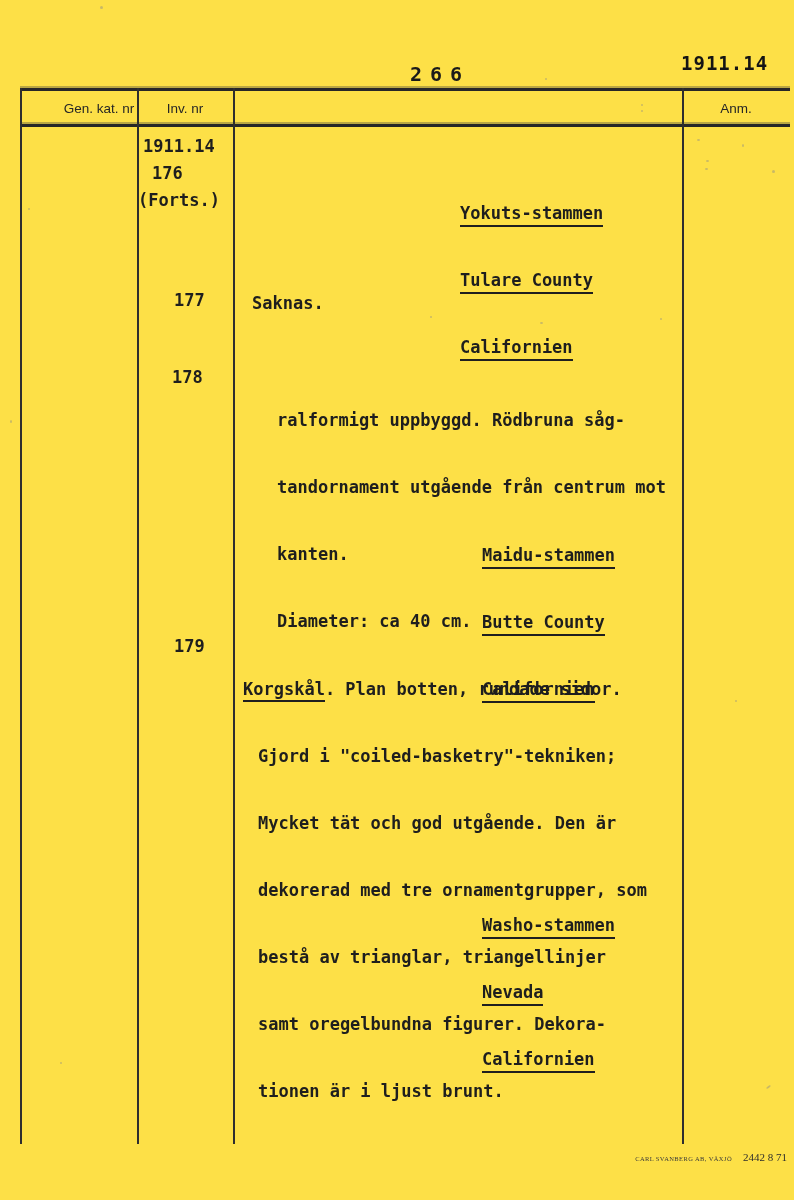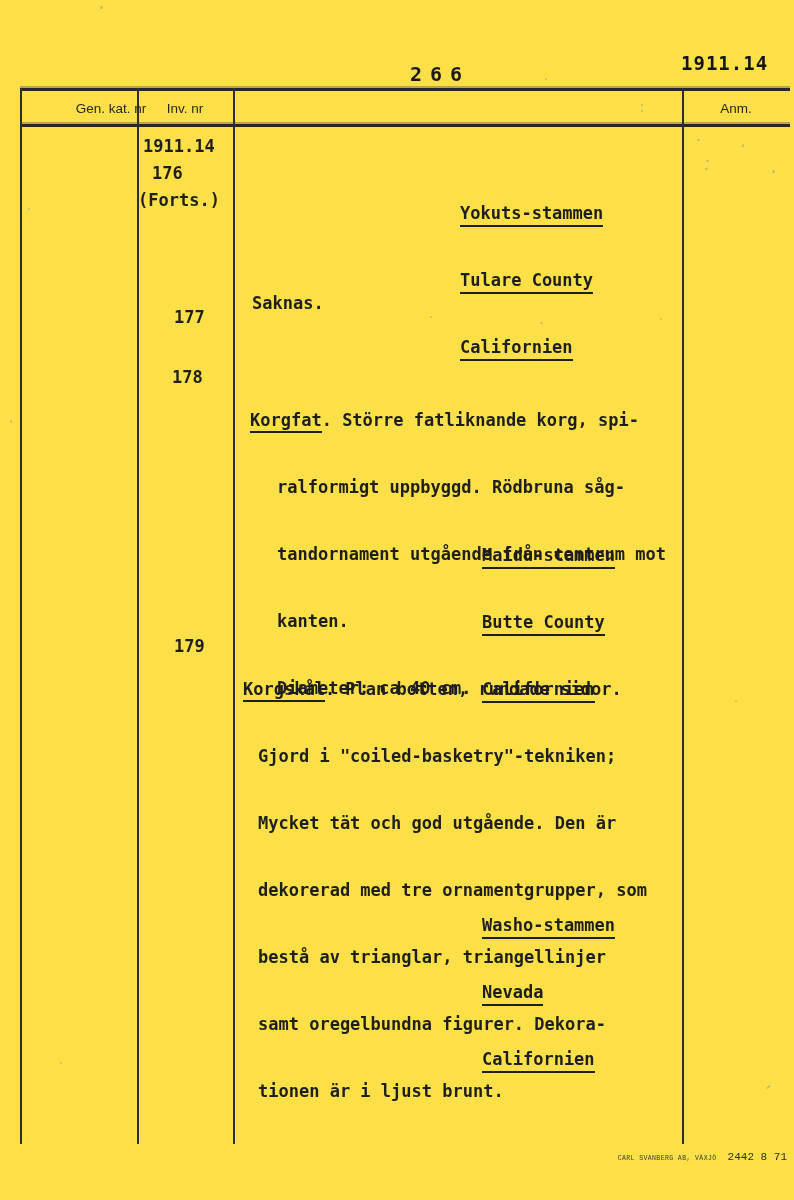--- a/index.html
+++ b/index.html
@@ -36,65 +36,64 @@
     position:absolute;left:410px;top:62px;
     font-size:20px;font-weight:bold;letter-spacing:8px;color:#1a1a1a;
   }
   .docref{
     position:absolute;left:681px;top:52px;
     font-size:19px;font-weight:bold;letter-spacing:1px;color:#141414;
   }
   .credit{
     position:absolute;right:7px;top:1151px;
     display:flex;align-items:baseline;gap:11px;
-    font-family:Liberation Mono, monospace;color:#3a3a3a;
+    font-family:Liberation Serif, serif;color:#3a3a3a;
   }
   .credit .name{font-size:6.5px;letter-spacing:.4px;}
   .credit .code{font-size:11px;color:#2d2d2d;}
   .speck{position:absolute;background:#8a8a8a;border-radius:50%;opacity:.45;}
 </style>
 </head>
 <body>
 
 <div class="page">
 
   <div class="pageno tw">266</div>
   <div class="docref tw">1911.14</div>
 
   <div class="hrule" style="left:20px;top:88px;width:770px;"></div>
   <div class="hrule" style="left:20px;top:124px;width:770px;"></div>
   <div class="vrule" style="left:20px;top:88px;height:1056px;"></div>
   <div class="vrule" style="left:137px;top:88px;height:1056px;"></div>
   <div class="vrule" style="left:233px;top:88px;height:1056px;"></div>
   <div class="vrule" style="left:682px;top:88px;height:1056px;"></div>
 
-  <div class="colhead" style="left:20px;width:110px;padding-left:36px;">Gen. kat. nr</div>
+  <div class="colhead" style="left:8px;width:110px;padding-left:36px;">Gen. kat. nr</div>
   <div class="colhead" style="left:137px;width:96px;">Inv. nr</div>
   <div class="colhead" style="left:682px;width:108px;">Anm.</div>
 
   <div>
     <div class="abs tw" style="left:143px;top:136px;">1911.14</div>
     <div class="abs tw" style="left:152px;top:163px;text-align:right;">176</div>
     <div class="abs tw" style="left:138px;top:190px;">(Forts.)</div>
     <div class="abs tw prov" style="left:460px;top:161px;">
       <div class="line"><span class="ul">Yokuts-stammen</span></div>
       <div class="line"><span class="ul">Tulare County</span></div>
       <div class="line"><span class="ul">Californien</span></div>
     </div>
   </div>
 
   <div>
-    <div class="abs tw" style="left:174px;top:307px;">177</div>
+    <div class="abs tw" style="left:174px;top:290px;">177</div>
     <div class="abs tw" style="left:252px;top:293px;">Saknas.</div>
   </div>
 
   <div>
     <div class="abs tw" style="left:172px;top:367px;">178</div>
     <div class="abs tw" style="left:277px;top:367px;">
-      <div class="line" style="margin-left:-27px;"><span class="ul">Korgfat</span><span>. Större fatliknande korg, spi-</span></div>
       <div class="line">ralformigt uppbyggd. Rödbruna såg-</div>
       <div class="line">tandornament utgående från centrum mot</div>
       <div class="line">kanten.</div>
       <div class="line">Diameter: ca 40 cm.</div>
     </div>
     <div class="abs tw prov" style="left:482px;top:503px;">
       <div class="line"><span class="ul">Maidu-stammen</span></div>
       <div class="line"><span class="ul">Butte County</span></div>
       <div class="line"><span class="ul">Californien</span></div>
     </div>

